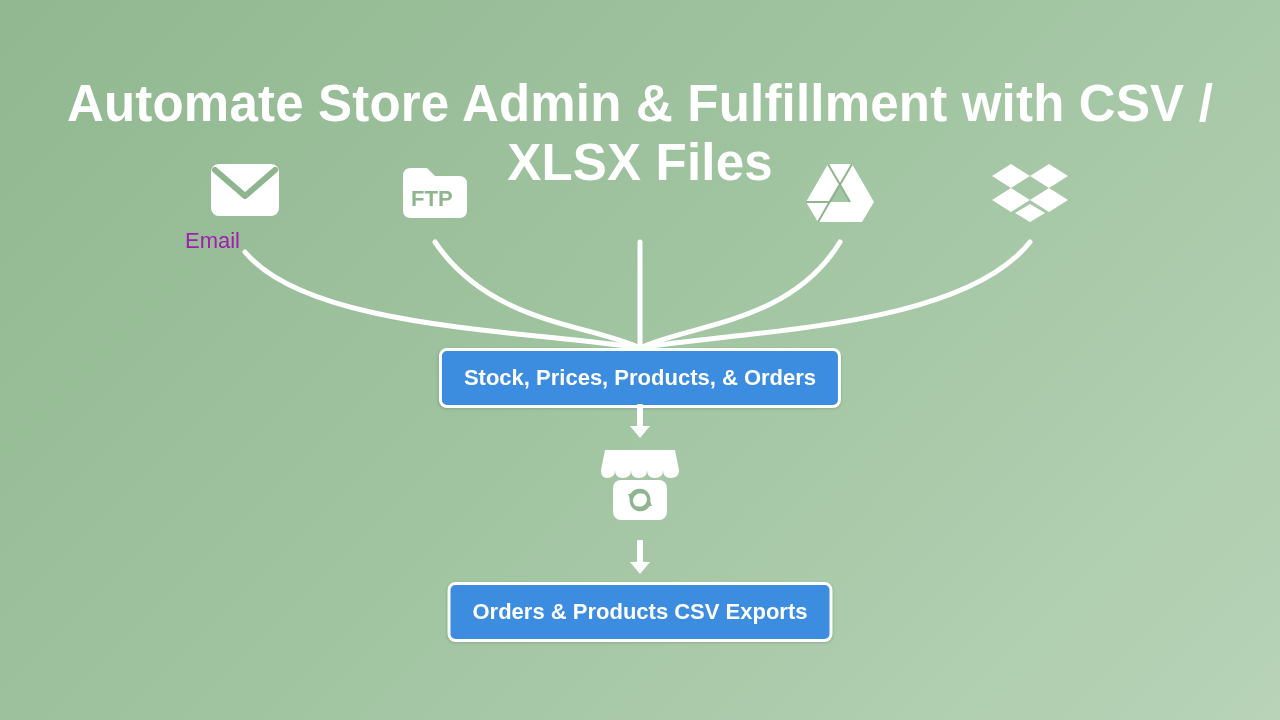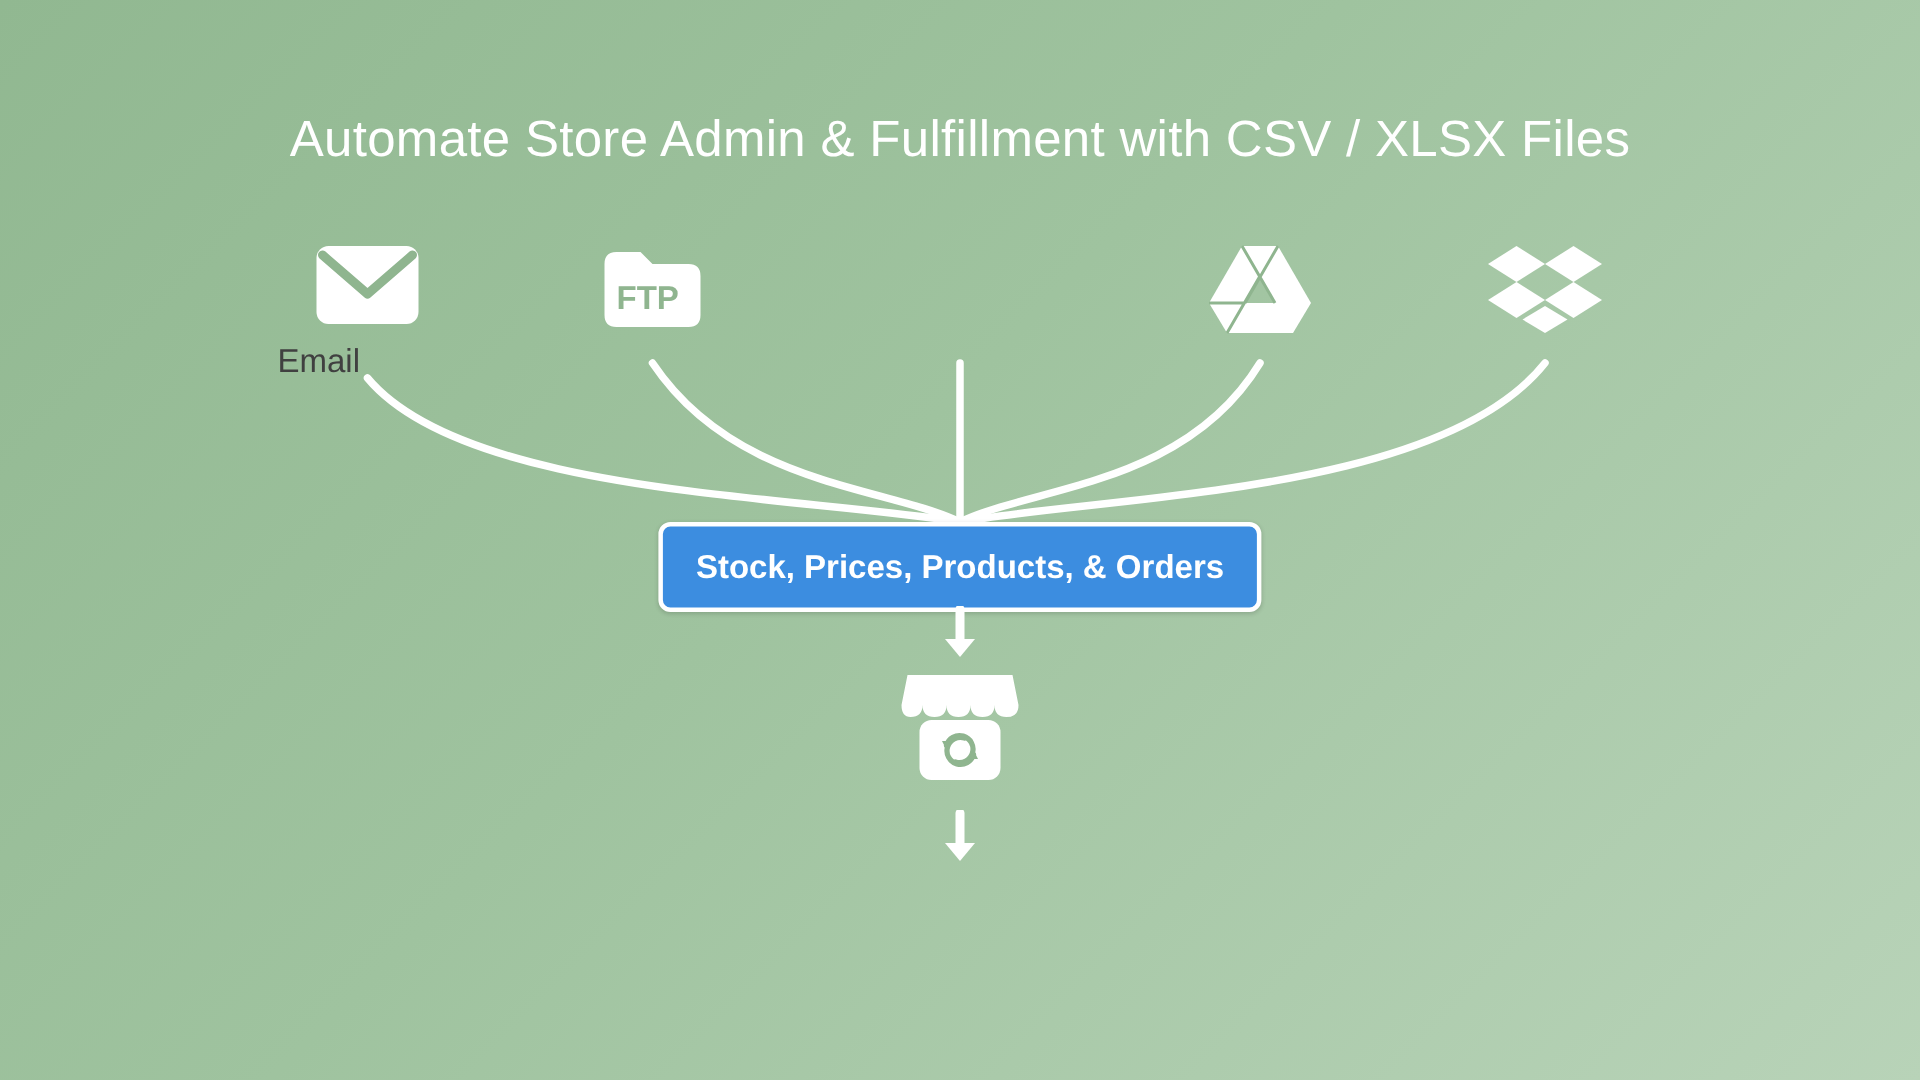--- a/index.html
+++ b/index.html
@@ -16,22 +16,22 @@
     position: relative;
     width: 1280px;
     height: 720px;
   }
   .title {
     position: absolute;
     top: 74px;
     left: 0;
     width: 100%;
     text-align: center;
-    font-size: 34px;
-    font-weight: 400;
+    font-size: 51px;
+    font-weight: 700;
     letter-spacing: 0.2px;
   }
   .sources {
     position: absolute;
     top: 162px;
     left: 0;
     width: 100%;
     height: 130px;
   }
   .source {
@@ -39,21 +39,21 @@
     width: 120px;
   }
   .source .ic {
     display: block;
     margin: 0 auto;
   }
   .source .lab {
     margin-top: 10px;
     font-size: 22px;
     font-weight: 400;
-    color: #404040;
+    color: #a21caf;
   }
   .box {
     position: absolute;
     left: 50%;
     transform: translateX(-50%);
     background: #3c8de0;
     color: #ffffff;
     font-size: 22px;
     font-weight: 600;
     padding: 14px 22px;
@@ -155,14 +155,15 @@
       <path d="M 9 3 A 9 9 0 1 1 3 -8" stroke="#8fb58f" stroke-width="3.5" fill="none" stroke-linecap="round"></path>
       <polygon points="12,6 6,6 9,0" fill="#8fb58f"></polygon>
     </g>
   </svg>
 
   <svg class="arrow" style="top:540px;" width="28" height="36" viewBox="0 0 28 36">
     <line x1="14" y1="2" x2="14" y2="24" stroke="#ffffff" stroke-width="6" stroke-linecap="round"></line>
     <polygon points="4,22 24,22 14,34" fill="#ffffff"></polygon>
   </svg>
 
+  <div class="box box2">Orders &amp; Products CSV Exports</div>
 
 </div>
 
 </body></html>

